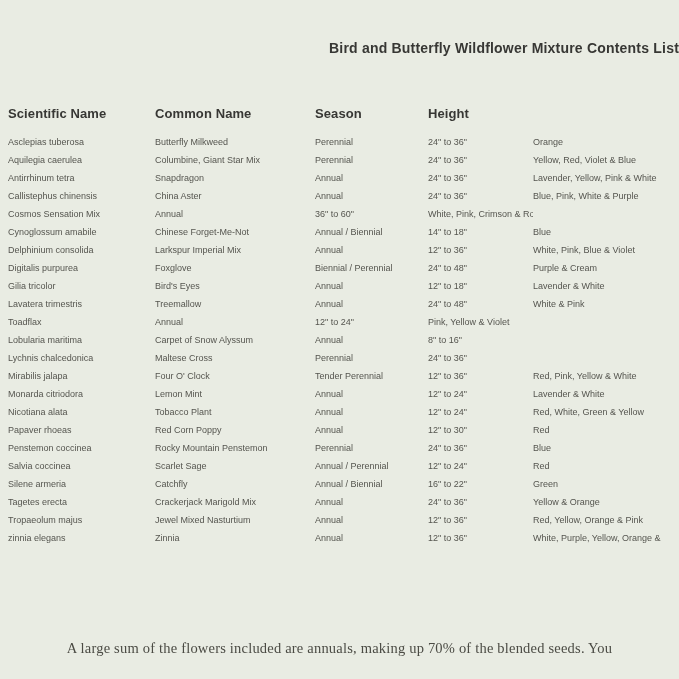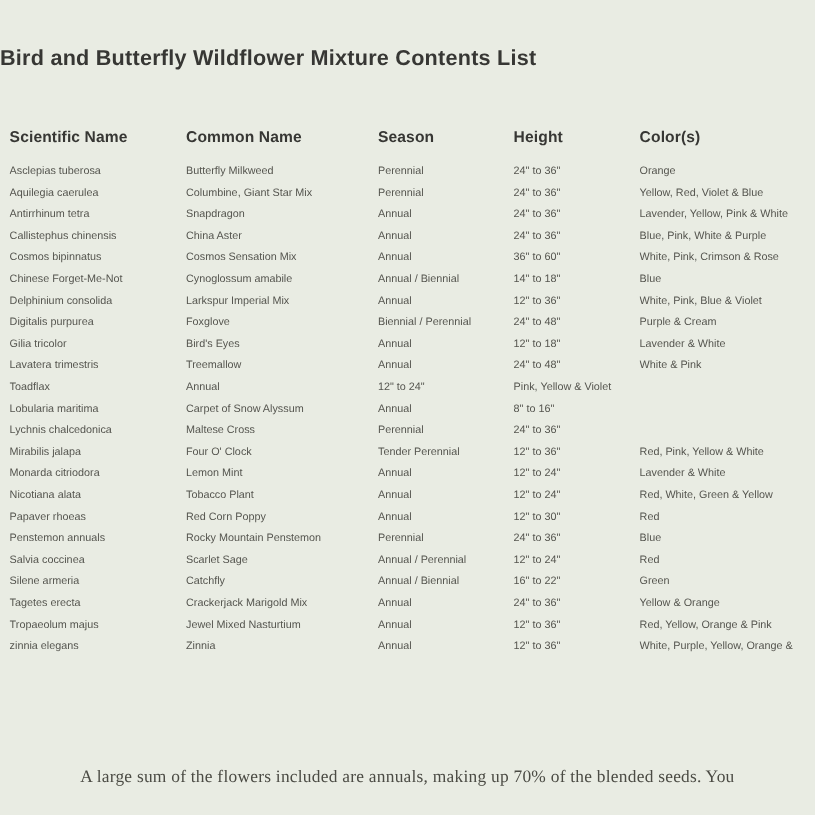--- a/index.html
+++ b/index.html
@@ -10,22 +10,22 @@
     color: #54544e;
     overflow: hidden;
   }
   .page {
     width: 679px;
     height: 679px;
     position: relative;
   }
   .page-title {
     padding-top: 37px;
-    text-align: left;
-    font-size: 18px;
+    text-align: right;
+    font-size: 14px;
     font-weight: bold;
     line-height: 22px;
     color: #373734;
     letter-spacing: 0.2px;
   }
   .table {
     margin-top: 46px;
     padding-left: 8px;
     padding-right: 16px;
   }
@@ -70,21 +70,20 @@
 <div class="page">
 
   <div class="page-title">Bird and Butterfly Wildflower Mixture Contents List</div>
 
   <div class="table">
     <div class="thead">
       <div class="th">Scientific Name</div>
       <div class="th">Common Name</div>
       <div class="th">Season</div>
       <div class="th">Height</div>
-      <div class="th">Color(s)</div>
     </div>
     <div class="tbody">
   <div class="tr">
     <div class="td">Asclepias tuberosa</div>
     <div class="td">Butterfly Milkweed</div>
     <div class="td">Perennial</div>
     <div class="td">24" to 36"</div>
     <div class="td">Orange</div>
   </div>
 
@@ -106,30 +105,29 @@
 
   <div class="tr">
     <div class="td">Callistephus chinensis</div>
     <div class="td">China Aster</div>
     <div class="td">Annual</div>
     <div class="td">24" to 36"</div>
     <div class="td">Blue, Pink, White &amp; Purple</div>
   </div>
 
   <div class="tr">
-    <div class="td">Cosmos bipinnatus</div>
     <div class="td">Cosmos Sensation Mix</div>
     <div class="td">Annual</div>
     <div class="td">36" to 60"</div>
     <div class="td">White, Pink, Crimson &amp; Rose</div>
   </div>
 
   <div class="tr">
+    <div class="td">Cynoglossum amabile</div>
     <div class="td">Chinese Forget-Me-Not</div>
-    <div class="td">Cynoglossum amabile</div>
     <div class="td">Annual / Biennial</div>
     <div class="td">14" to 18"</div>
     <div class="td">Blue</div>
   </div>
 
   <div class="tr">
     <div class="td">Delphinium consolida</div>
     <div class="td">Larkspur Imperial Mix</div>
     <div class="td">Annual</div>
     <div class="td">12" to 36"</div>
@@ -207,21 +205,21 @@
 
   <div class="tr">
     <div class="td">Papaver rhoeas</div>
     <div class="td">Red Corn Poppy</div>
     <div class="td">Annual</div>
     <div class="td">12" to 30"</div>
     <div class="td">Red</div>
   </div>
 
   <div class="tr">
-    <div class="td">Penstemon annuals</div>
+    <div class="td">Penstemon coccinea</div>
     <div class="td">Rocky Mountain Penstemon</div>
     <div class="td">Perennial</div>
     <div class="td">24" to 36"</div>
     <div class="td">Blue</div>
   </div>
 
   <div class="tr">
     <div class="td">Salvia coccinea</div>
     <div class="td">Scarlet Sage</div>
     <div class="td">Annual / Perennial</div>

